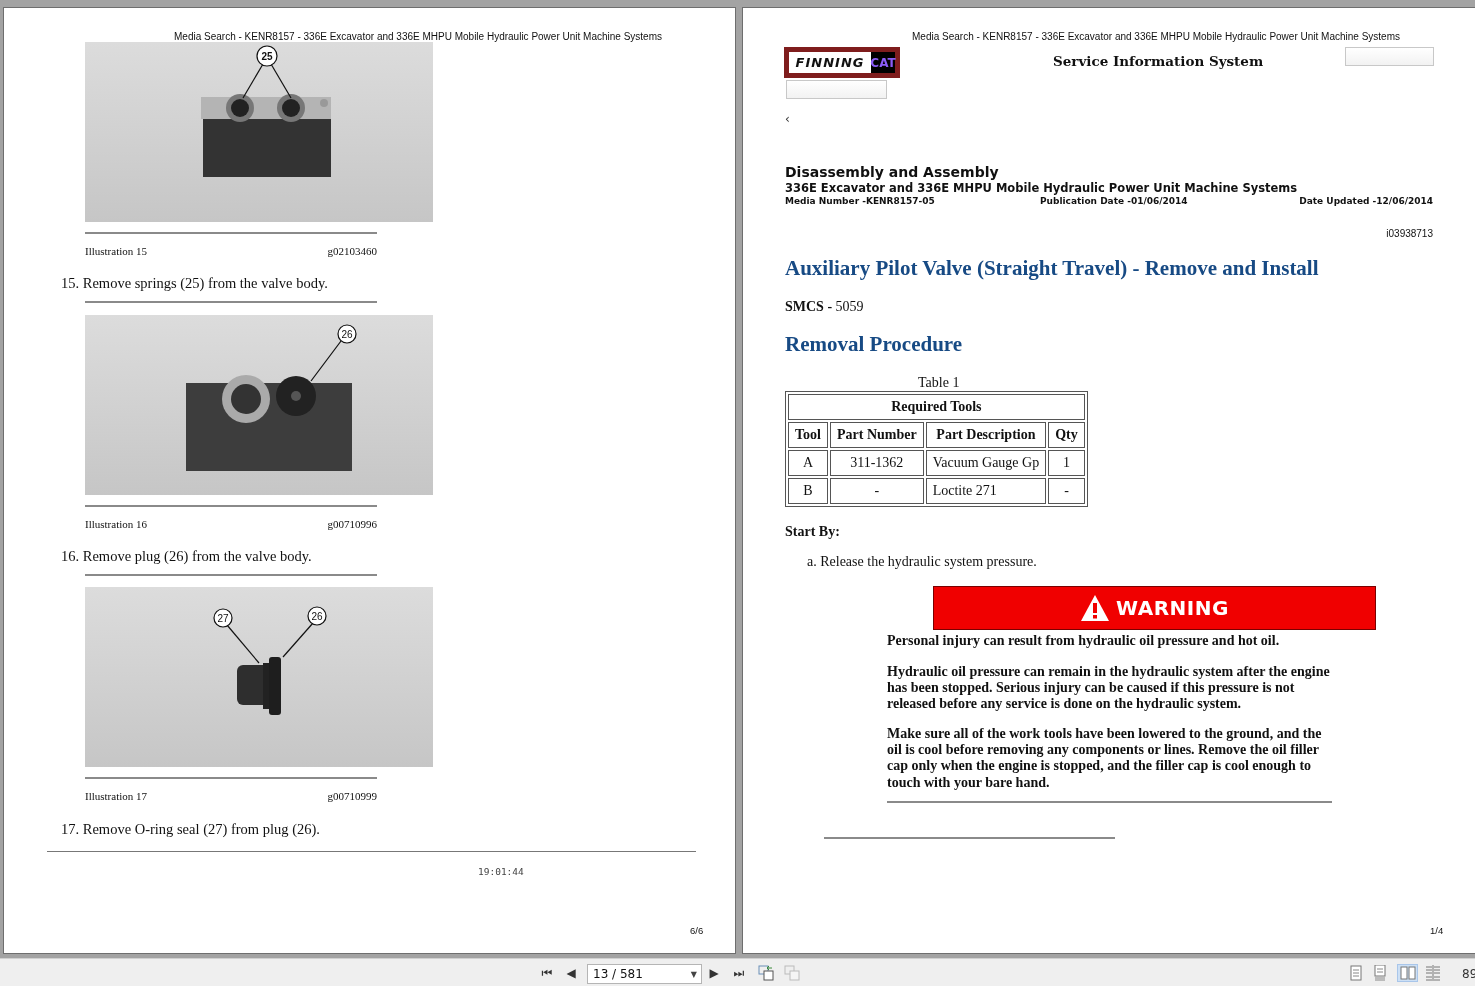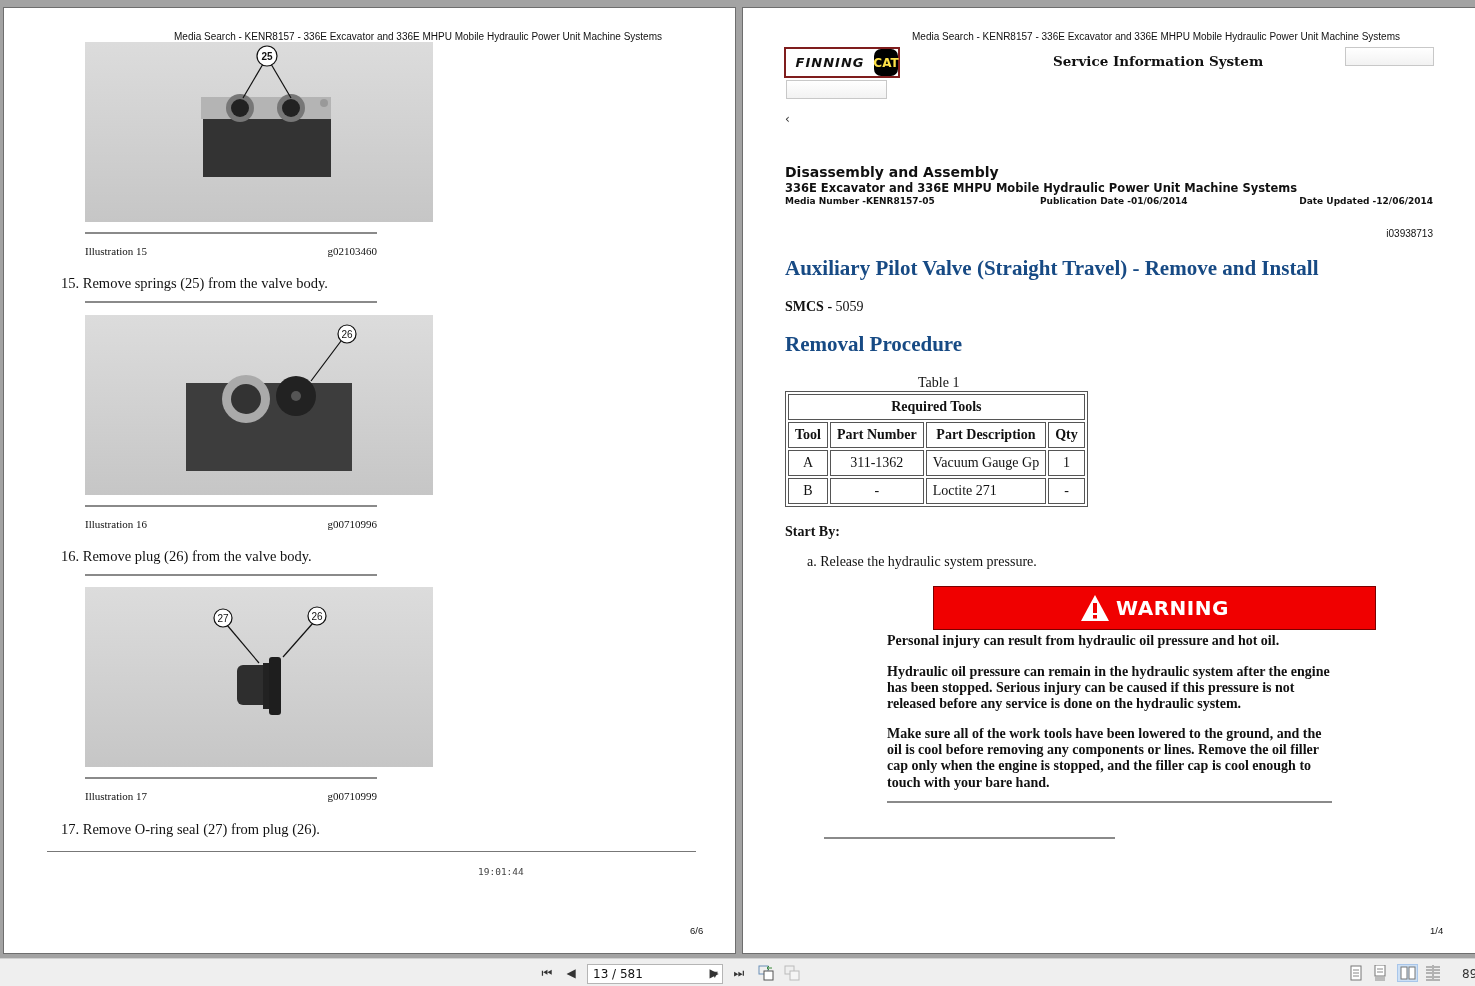--- a/index.html
+++ b/index.html
@@ -16,23 +16,23 @@
   .photo { position: absolute; left: 81px; width: 348px; height: 180px; background: linear-gradient(180deg,#dcdcdc 0%,#cfcfcf 60%,#c6c6c6 100%); overflow: hidden; }
   .photo svg { width: 100%; height: 100%; display: block; }
   .rule { position: absolute; height: 2px; background: #8a8a8a; }
   .caption { position: absolute; left: 81px; width: 292px; font-size: 11px; color: #111; display: flex; justify-content: space-between; gap: 32px; }
   .step { position: absolute; left: 57px; font-size: 14.5px; color: #111; }
   .thin-rule { position: absolute; height: 1px; background: #777; }
   .timestamp { position: absolute; font-family: "DejaVu Sans Mono", monospace; font-size: 9.5px; color: #444; }
   .pgnum { position: absolute; font-family: "Liberation Sans", sans-serif; font-size: 9.5px; color: #111; text-align: center; }
 
   
-  .logo { position: absolute; left: 41px; top: 39px; width: 116px; height: 31px; border: 2px solid #7f1d1d; background: #fff; display: flex; }
+  .logo { position: absolute; left: 41px; top: 39px; width: 116px; height: 31px; border: 5px solid #7f1d1d; background: #fff; display: flex; }
   .logo .finning { flex: 1; display: flex; align-items: center; justify-content: center; font-family: "DejaVu Sans", sans-serif; font-weight: bold; font-style: italic; font-size: 13px; letter-spacing: 1px; color: #111; }
-  .logo .cat { width: 24px; background: #000; color: #fde047; font-family: "DejaVu Sans", sans-serif; font-weight: bold; font-size: 12px; display: flex; align-items: center; justify-content: center; border-radius: 7px; }
+  .logo .cat { width: 24px; background: #000; color: #8b5cf6; font-family: "DejaVu Sans", sans-serif; font-weight: bold; font-size: 12px; display: flex; align-items: center; justify-content: center; }
   .sis-title { position: absolute; left: 310px; top: 45px; font-family: "DejaVu Serif", serif; font-weight: bold; font-size: 13.5px; color: #111; }
   .blank-btn { position: absolute; border: 1px solid #c8c8c8; background: linear-gradient(#fff,#f2f2f2); }
   .back-chev { position: absolute; left: 42px; top: 104px; font-size: 12px; color: #333; font-family: "DejaVu Sans", sans-serif; }
   .doc-type { position: absolute; left: 42px; top: 156px; font-family: "DejaVu Sans", sans-serif; font-weight: bold; font-size: 14px; color: #111; }
   .doc-sub { position: absolute; left: 42px; top: 173px; font-family: "DejaVu Sans", sans-serif; font-weight: bold; font-size: 11.5px; color: #111; }
   .meta-row { position: absolute; left: 42px; top: 188px; width: 648px; font-family: "DejaVu Sans", sans-serif; font-weight: bold; font-size: 9px; color: #111; }
   .meta-row span { position: absolute; top: 0; white-space: nowrap; }
   .doc-id { position: absolute; right: 42px; top: 220px; font-family: "Liberation Sans", sans-serif; font-size: 10px; color: #111; }
   .h1 { position: absolute; left: 42px; top: 248px; font-weight: bold; font-size: 21px; color: #174a84; }
   .smcs { position: absolute; left: 42px; top: 291px; font-size: 14px; color: #111; }
@@ -44,21 +44,21 @@
   table.tools th { font-weight: bold; }
   .startby { position: absolute; left: 42px; top: 516px; font-weight: bold; font-size: 14px; color: #111; }
   .substep { position: absolute; left: 64px; top: 546px; font-size: 14px; color: #111; }
   .warn-banner { position: absolute; left: 144px; top: 578px; width: 443px; height: 44px; background: #f00000; border: 1px solid #7a0000; display: flex; align-items: center; justify-content: center; gap: 6px; margin-left: 46px; }
   .warn-banner .lbl { color: #fff; font-family: "DejaVu Sans", sans-serif; font-weight: bold; font-size: 20px; letter-spacing: 0.5px; }
   .warn-text { position: absolute; left: 144px; width: 445px; font-weight: bold; font-size: 14px; color: #111; line-height: 16.2px; }
 
   
   .toolbar { position: absolute; left: 0; top: 958px; width: 1475px; height: 28px; background: #efefef; border-top: 1px solid #d0d0d0; }
   .tb-btn { position: absolute; top: 5px; height: 18px; display: flex; align-items: center; justify-content: center; color: #333; font-family: "DejaVu Sans", sans-serif; }
-  .page-select { position: absolute; left: 587px; top: 5px; width: 136px; height: 20px; border: 1px solid #b5b5b5; background: #fff; font-family: "DejaVu Sans", sans-serif; font-size: 12px; color: #111; padding: 2px 5px; }
+  .page-select { position: absolute; left: 587px; top: 5px; width: 115px; height: 20px; border: 1px solid #b5b5b5; background: #fff; font-family: "DejaVu Sans", sans-serif; font-size: 12px; color: #111; padding: 2px 5px; }
   .page-select .caret { position: absolute; right: 4px; top: 5px; font-size: 8px; color: #444; }
   .zoom-txt { position: absolute; left: 1462px; top: 8px; font-family: "DejaVu Sans", sans-serif; font-size: 12px; color: #333; }
   .view-active { background: #cde0f5; border: 1px solid #a9c6ea; }
 </style>
 </head>
 <body>
 
 <div class="viewport">
 
   <div class="page page-left">

